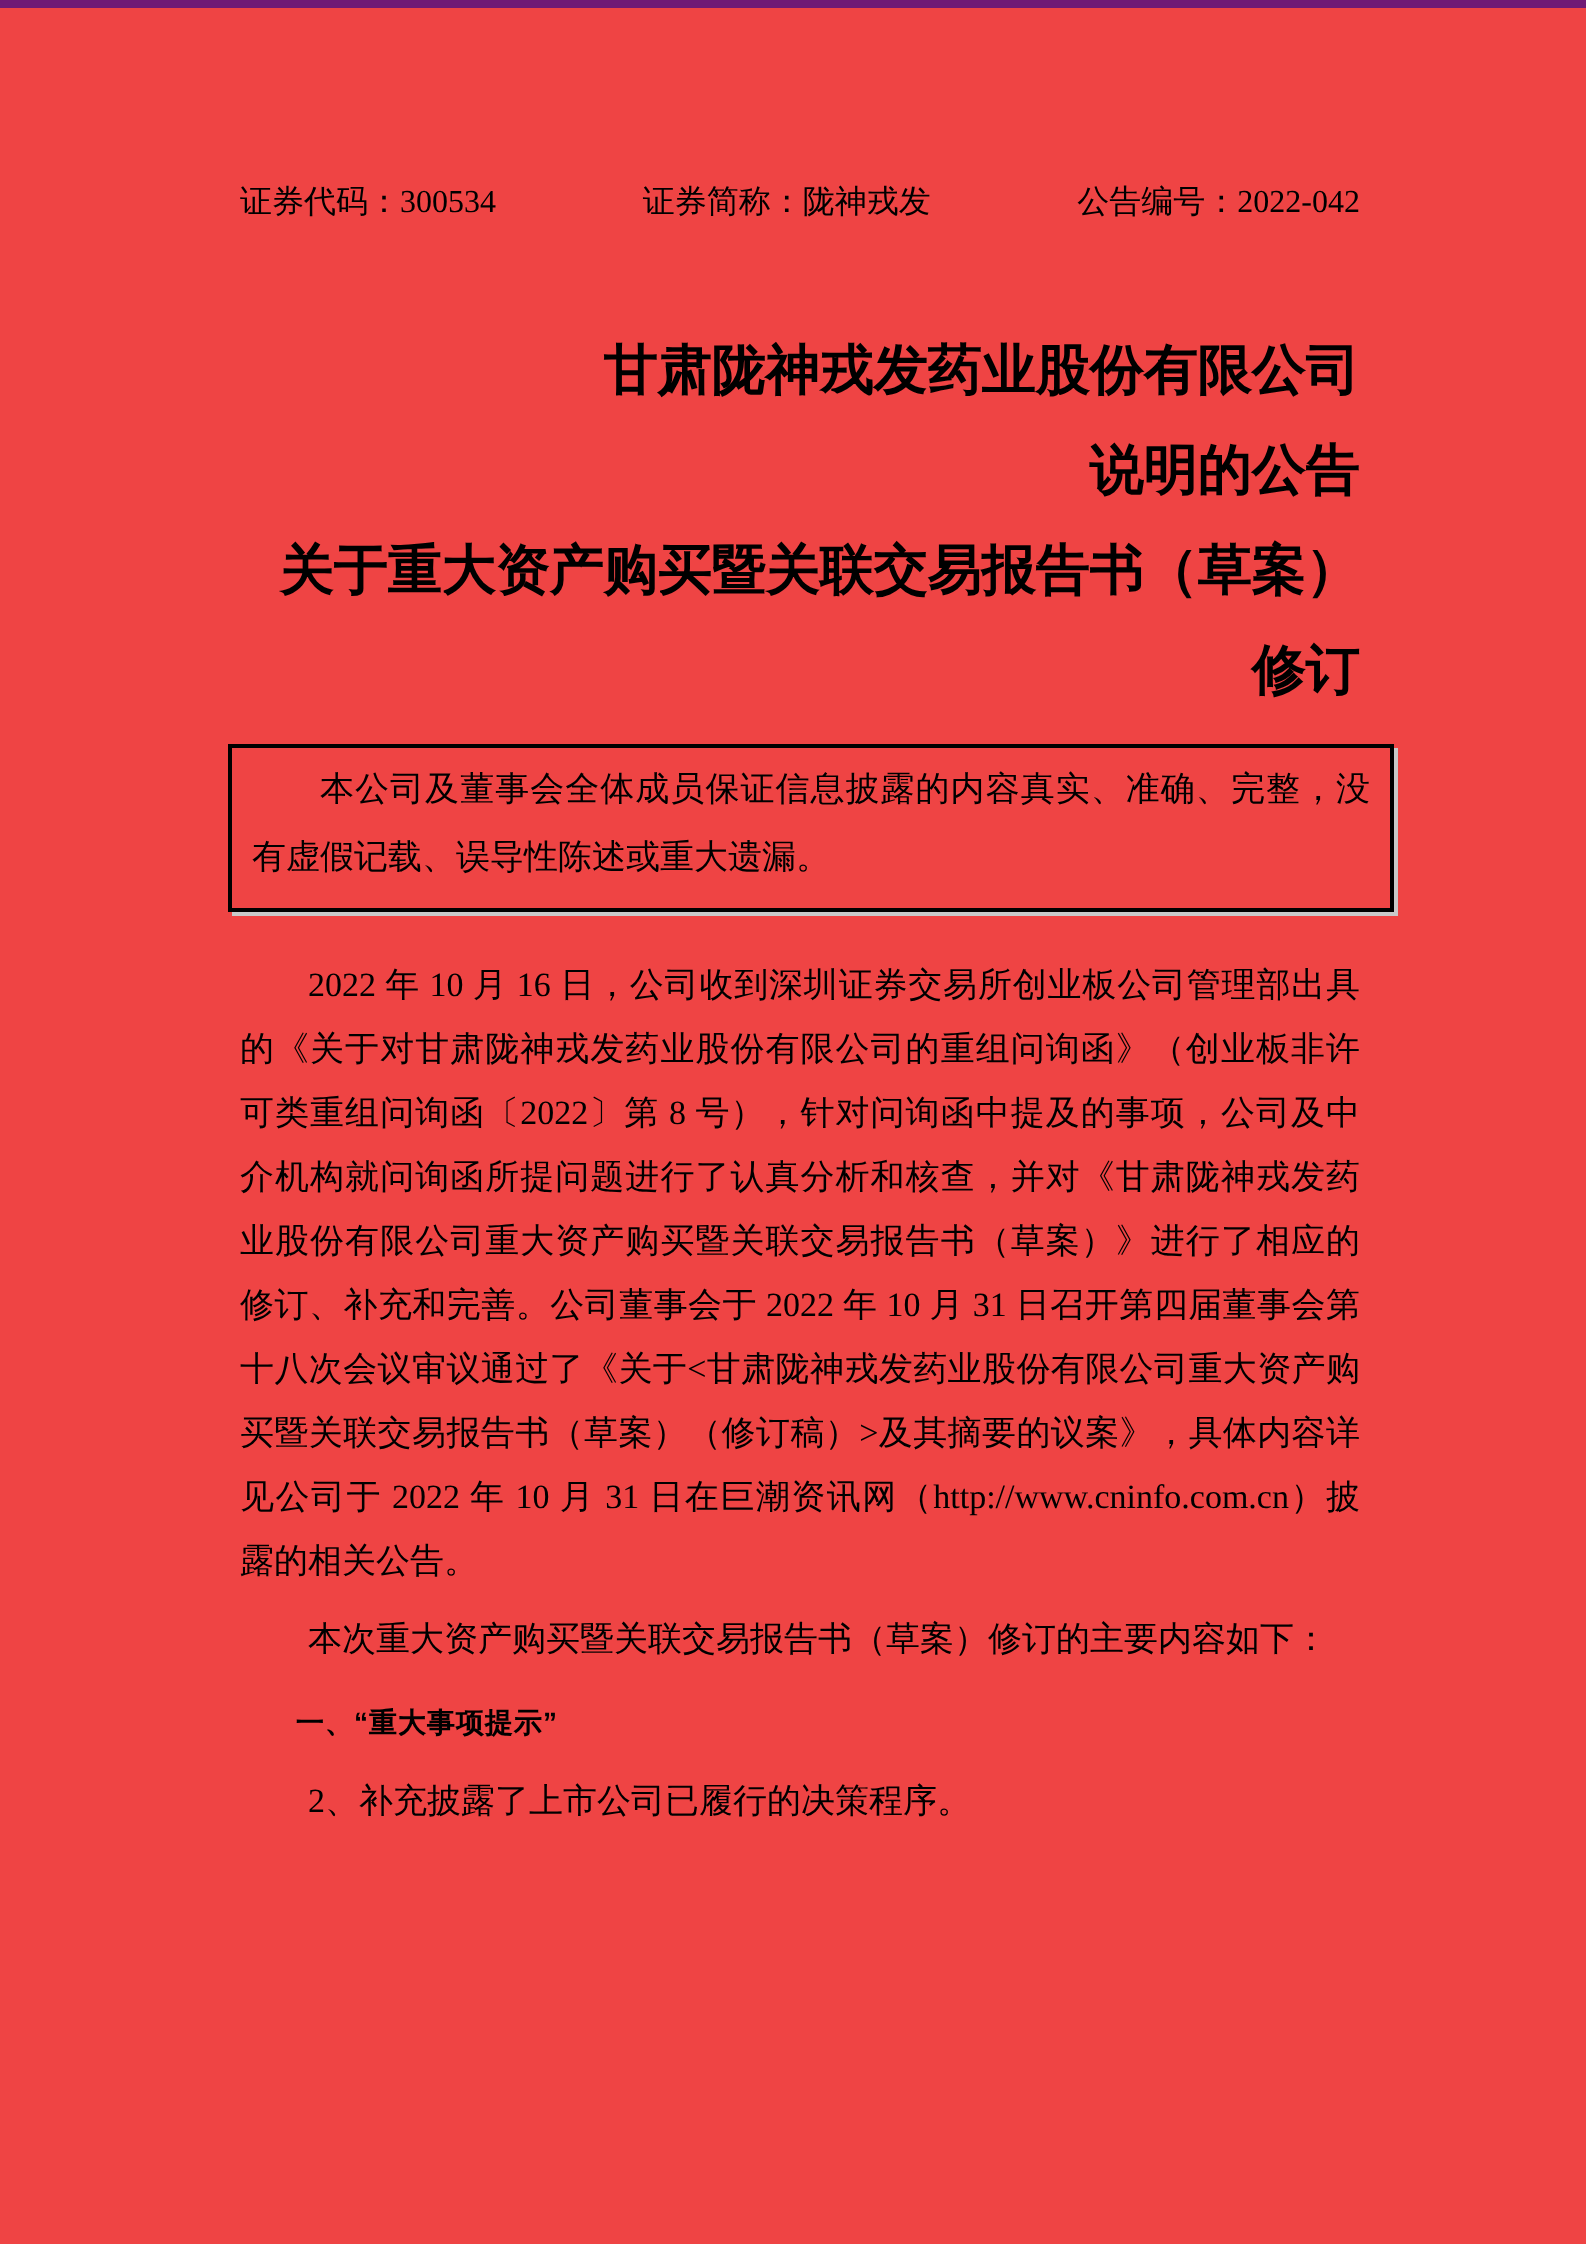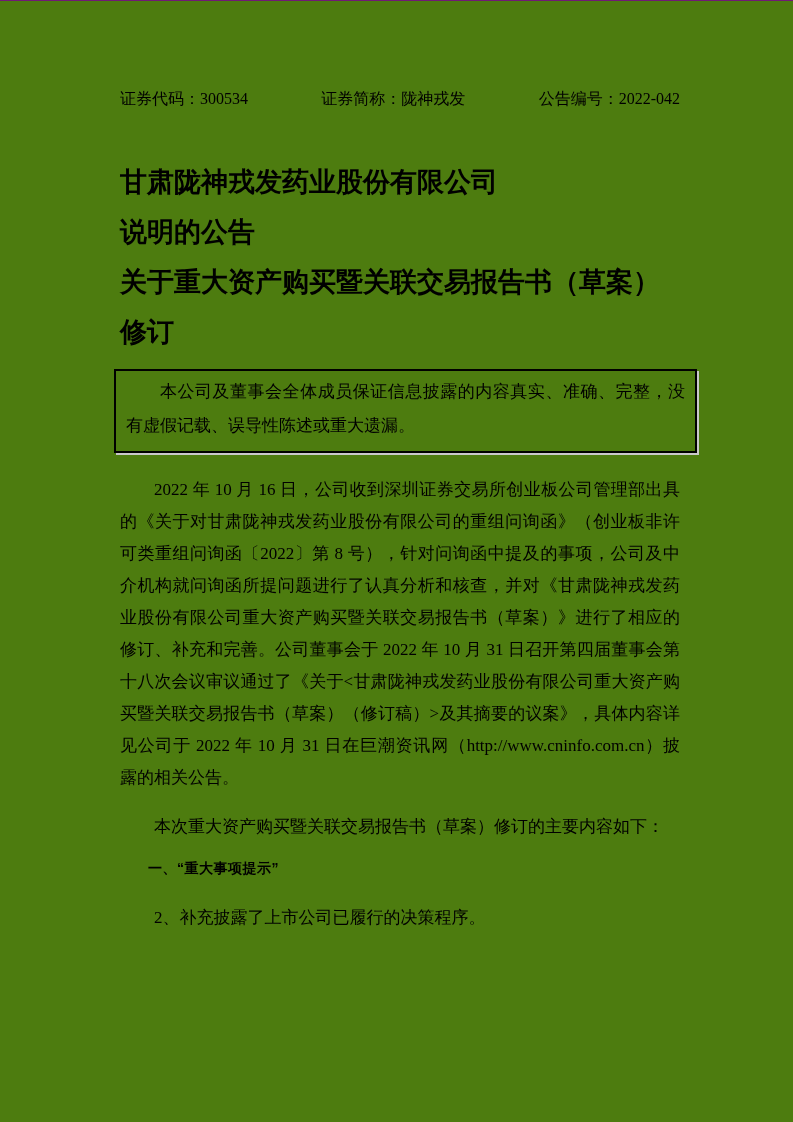--- a/index.html
+++ b/index.html
@@ -2,45 +2,45 @@
 <html lang="zh"><head>
 <meta charset="utf-8">
 <style>
   html, body { margin: 0; padding: 0; }
   body { background: #fff; }
   .page {
     position: relative;
     width: 793px;
     height: 1122px;
     margin: 0 auto;
-    background: #4d7c0f;
+    background: #ef4444;
     color: #000;
     font-family: "Liberation Serif", serif;
     overflow: hidden;
     box-sizing: border-box;
-    border-top: 1px solid #701a75;
+    border-top: 4px solid #701a75;
     padding-left: 32px;
   }
   .content {
     position: absolute;
     left: 120px;
     top: 0;
     width: 560px;
   }
   .doc-header {
     margin-top: 88px;
     display: flex;
     justify-content: space-between;
     font-size: 16px;
     line-height: 20px;
     white-space: nowrap;
   }
   .doc-title {
     margin-top: 48px;
-    text-align: left;
+    text-align: right;
     font-size: 27px;
     font-weight: 700;
     line-height: 50px;
     font-family: "Liberation Serif", serif;
   }
   .notice-box {
     box-sizing: border-box;
     margin: 12px -17px 0 -6px;   
     border: 2px solid #000;
     box-shadow: 2px 2px 0 #c9c9c9;
@@ -51,21 +51,21 @@
     text-align: justify;
     text-indent: 2em;
   }
   .body { margin-top: 21px; font-size: 17px; }
   .body p {
     margin: 0;
     line-height: 32px;
     text-align: justify;
     text-indent: 2em;
   }
-  .body p.spaced { margin-top: 16px; line-height: 34px; }
+  .body p.spaced { margin-top: 6px; line-height: 34px; }
   .section-heading {
     margin-top: 7px;
     font-size: 14px;
     font-weight: 700;
     line-height: 34px;
     text-indent: 2em;
     font-family: "Liberation Sans", sans-serif;
     letter-spacing: 0.5px;
   }
 </style>

